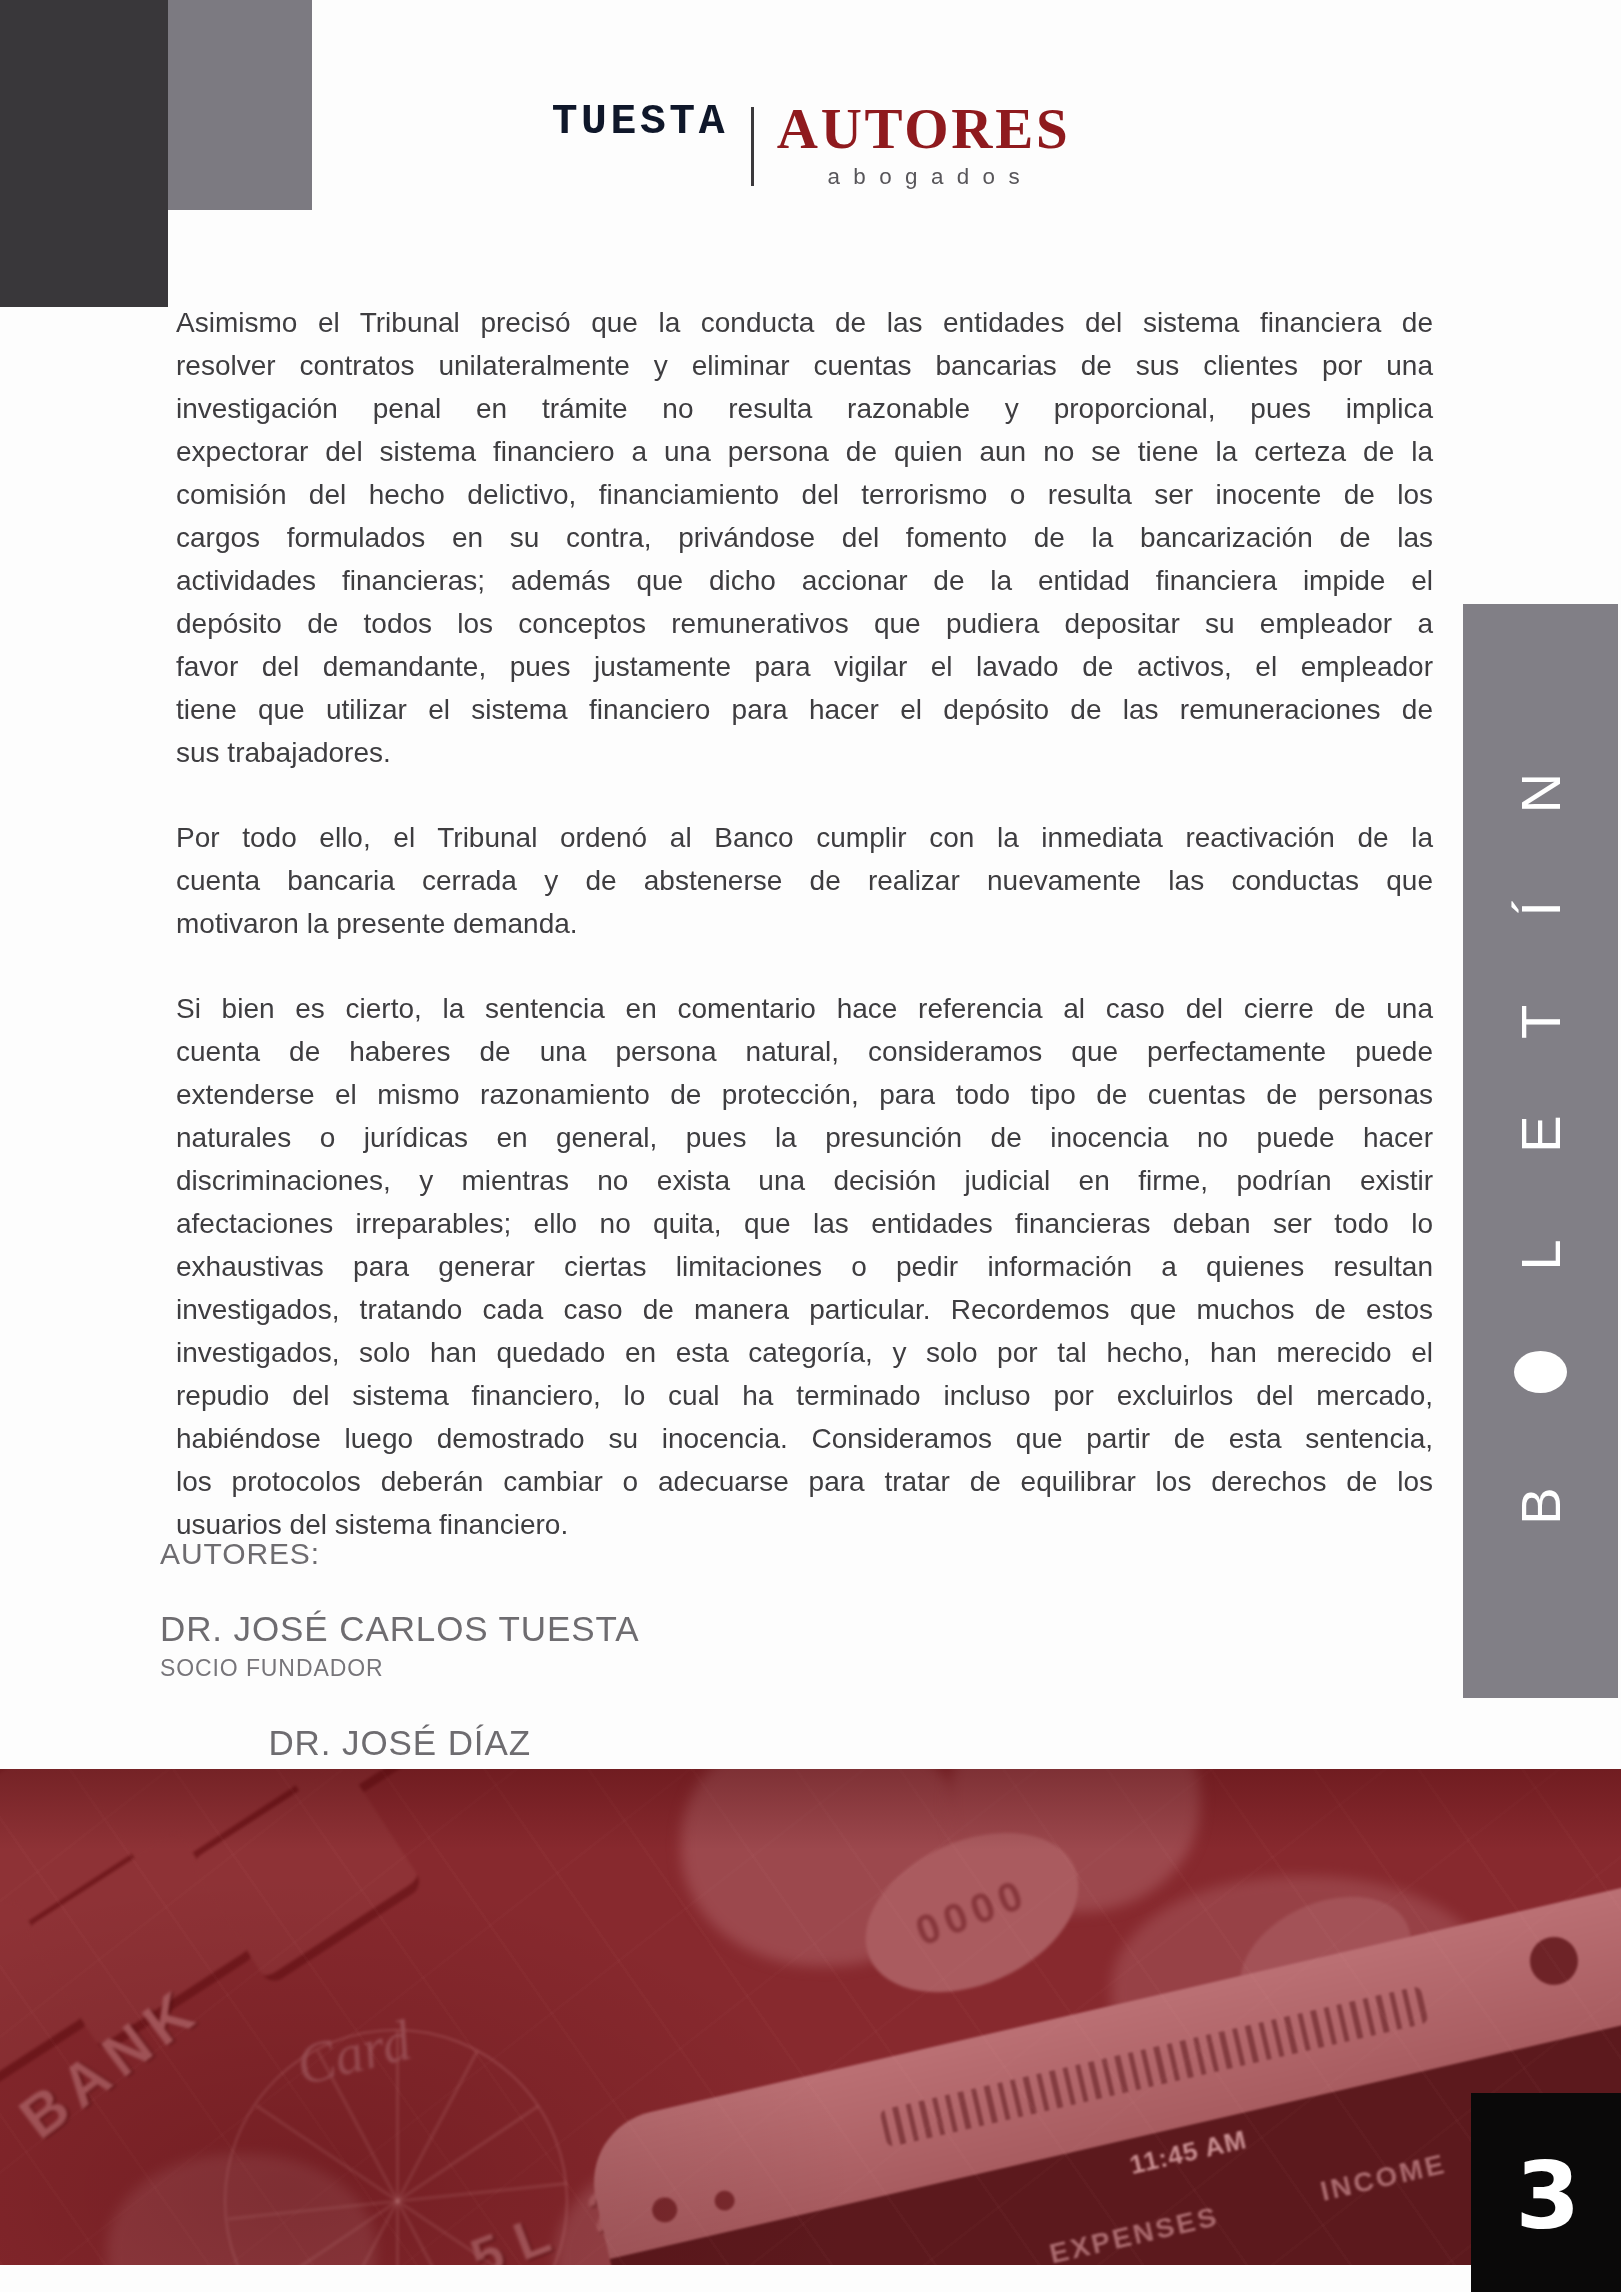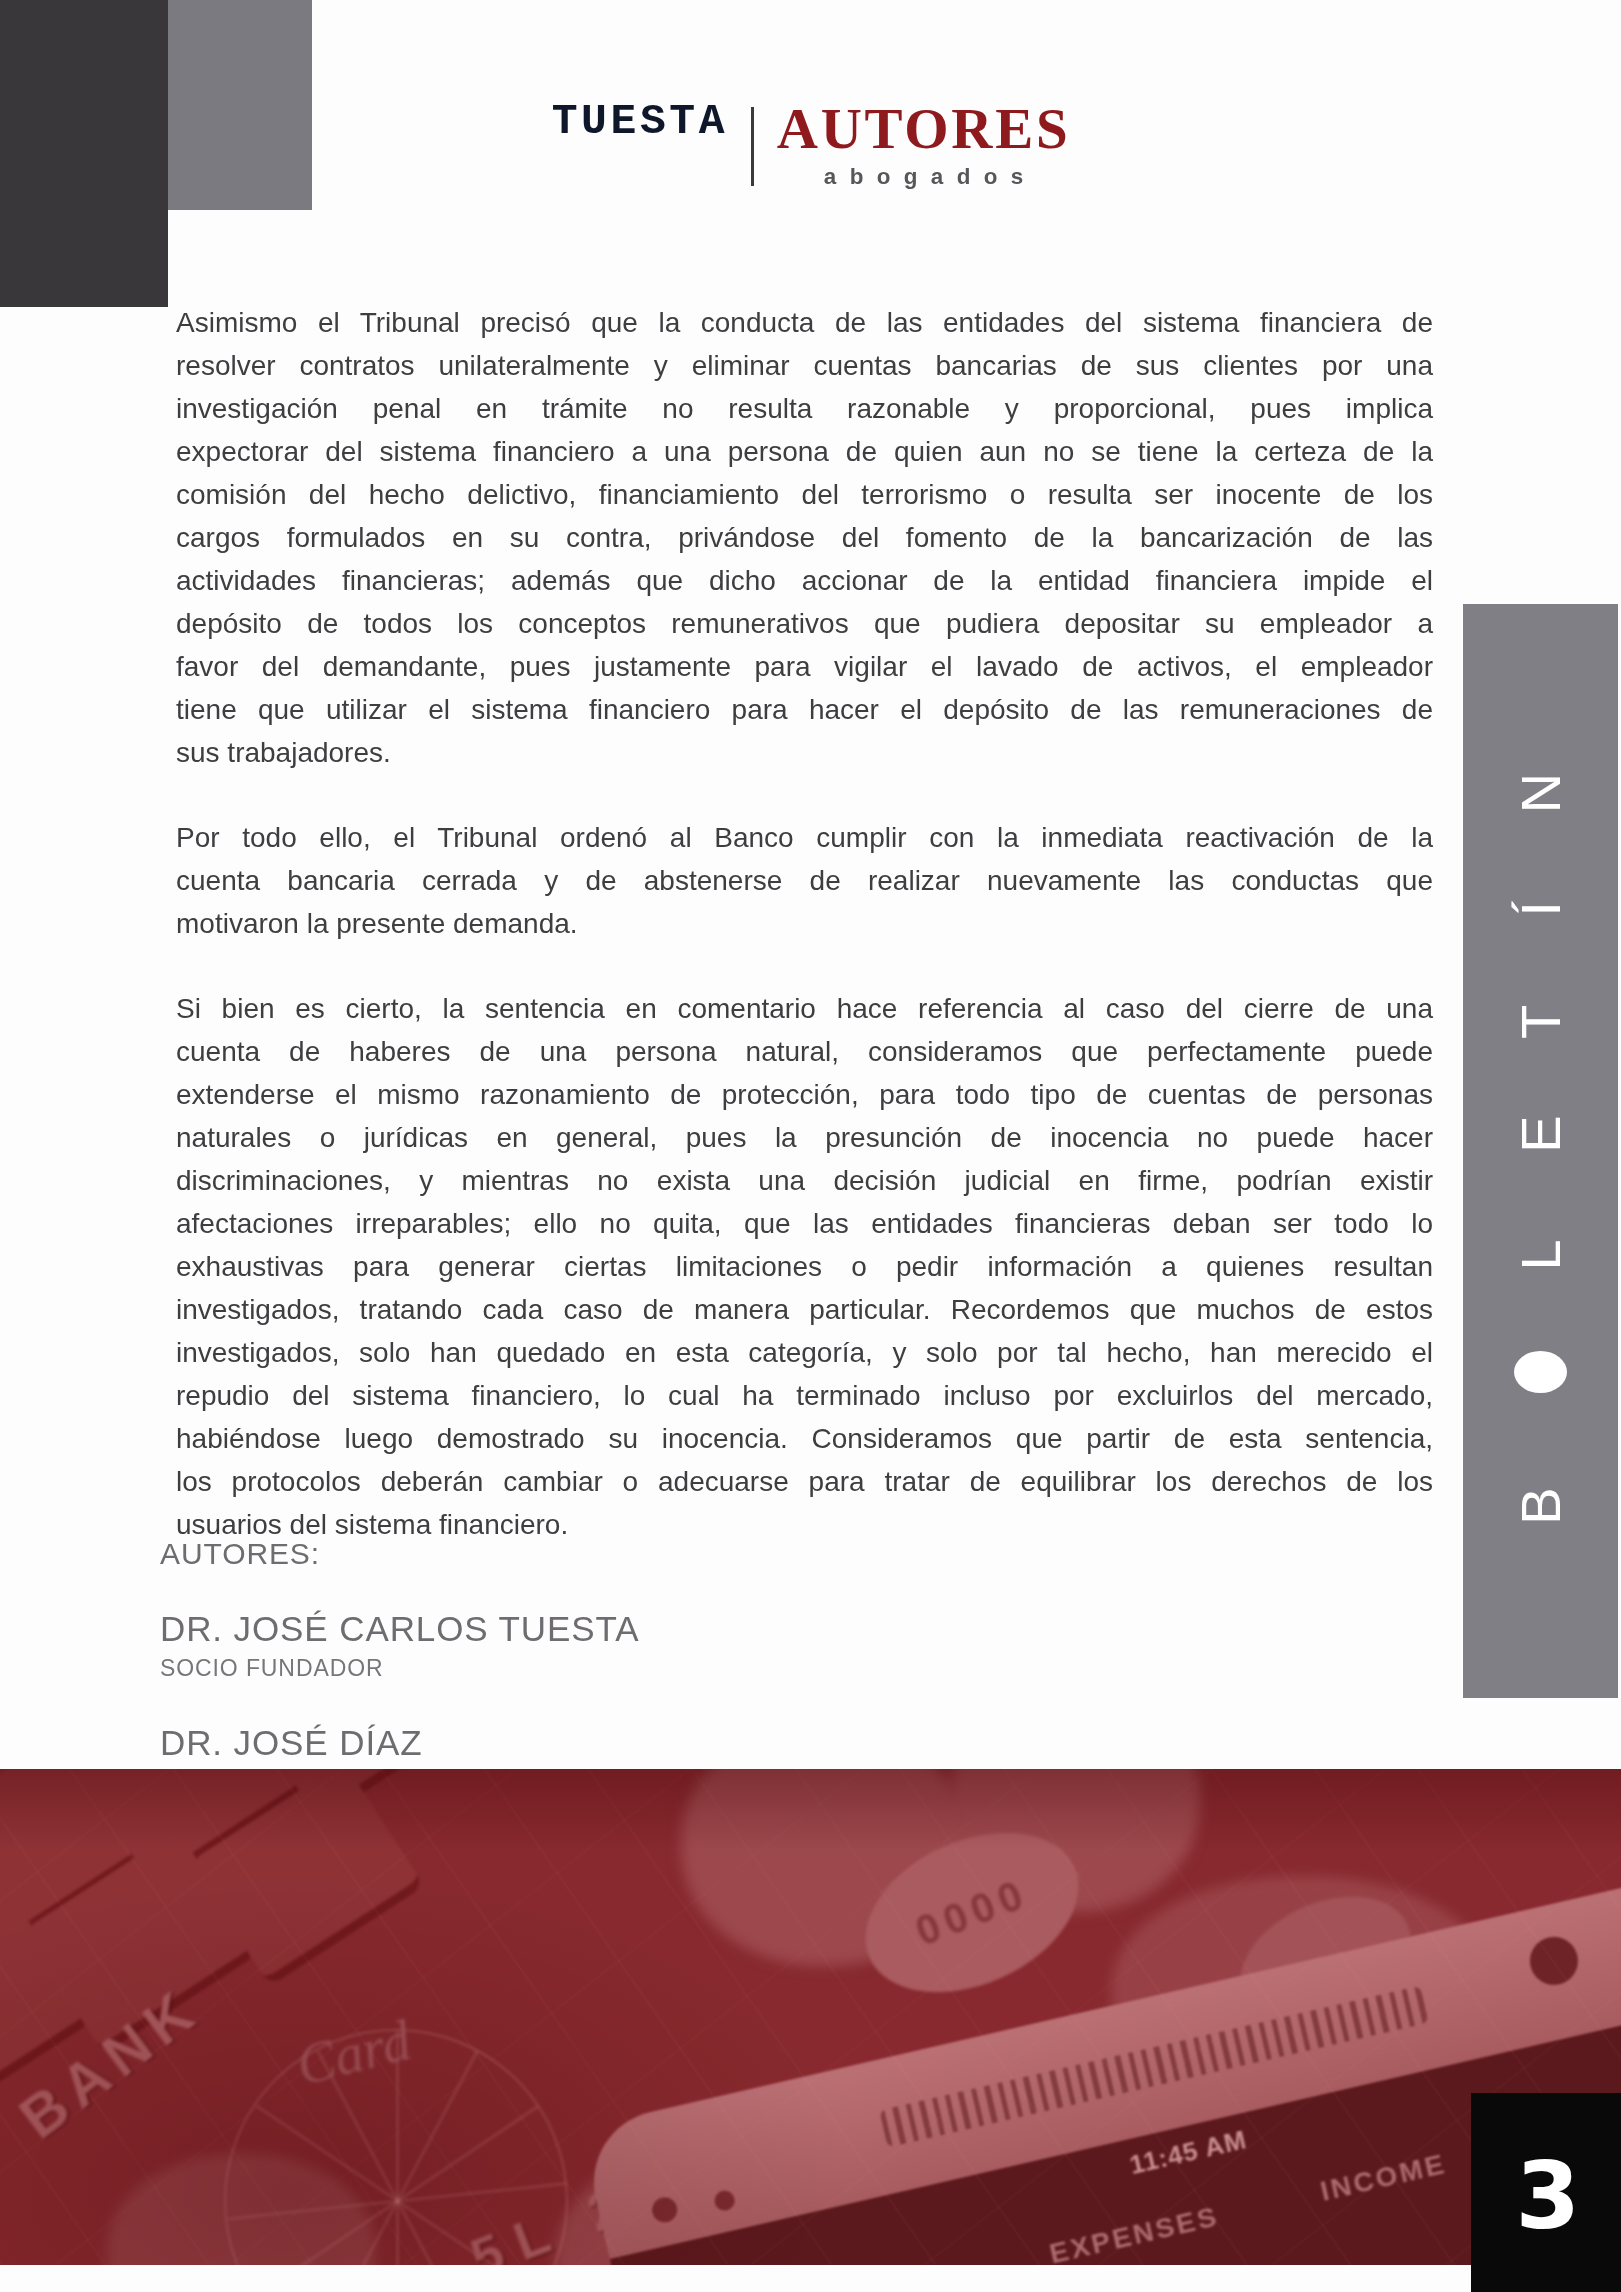--- a/index.html
+++ b/index.html
@@ -9,35 +9,35 @@
   
   .rect-dark{position:absolute;left:0;top:0;width:168px;height:307px;background:#39373a;}
   .rect-gray{position:absolute;left:168px;top:0;width:144px;height:210px;background:#7c7a81;}
 
   
   .logo{position:absolute;left:0;top:100px;width:100%;display:flex;justify-content:center;align-items:flex-start;}
   .logo-word1{font-family:Liberation Mono, monospace;font-size:43px;line-height:1;letter-spacing:3.6px;color:#0f172a;font-weight:600;}
   .logo-divider{width:2.7px;height:79px;background:#3b393c;margin:7.2px 23px 0 23px;}
   .logo-right{display:flex;flex-direction:column;align-items:center;}
   .logo-word2{font-family:"Liberation Serif",serif;font-size:57px;line-height:1;letter-spacing:2.7px;color:#8f1a1e;font-weight:600;}
-  .logo-sub{font-size:22.4px;color:#58565a;letter-spacing:13.4px;margin-top:7.2px;text-indent:13.4px;font-weight:bold;}
+  .logo-sub{font-size:22.4px;color:#58565a;letter-spacing:13.4px;margin-top:7.2px;text-indent:13.4px;}
 
   
   .article{position:absolute;left:176px;top:301px;width:1274px;color:#3e3d40;
            font-size:28px;line-height:43px;}
   .para{margin:0 17px 42px 0;}
   .ln{text-align:justify;text-align-last:justify;}
   .ln.last{text-align-last:left;}
 
   
   .authors{position:absolute;left:160px;top:1537px;color:#6e6c70;}
   .authors-heading{font-size:30px;letter-spacing:0.9px;}
   .author{margin-top:38px;}
   .author + .author{margin-top:41px;}
-  .author-name{font-size:35px;letter-spacing:0.9px;}
+  .author-name{font-size:35px;letter-spacing:0.9px;text-align:center;}
   .author-role{font-size:23px;margin-top:6.3px;letter-spacing:0.9px;color:#77757a;}
 
   
   .sidebar{position:absolute;left:1463px;top:604px;width:155px;height:1094px;background:#817f86;}
   .sb-letter{position:absolute;left:0;width:100%;text-align:center;height:56px;line-height:56px;
              font-size:56px;color:#ffffff;transform:rotate(-90deg);font-family:"Liberation Sans",sans-serif;}
   .sb-n{top:161px;} .sb-i{top:277px;} .sb-t{top:390px;} .sb-e{top:502px;} .sb-l{top:623px;} .sb-b{top:874px;}
   .sb-dot{position:absolute;left:51px;top:747px;width:53px;height:42px;border-radius:50%;background:#ffffff;}
 
   

